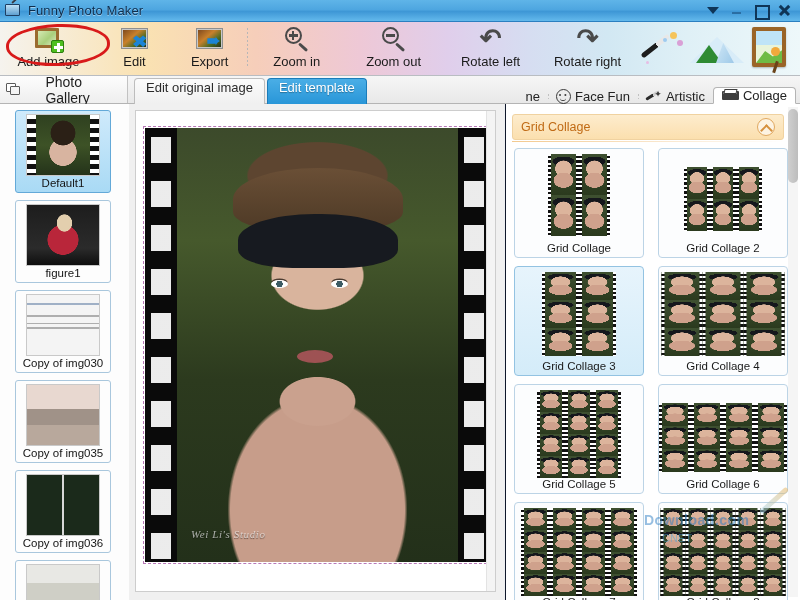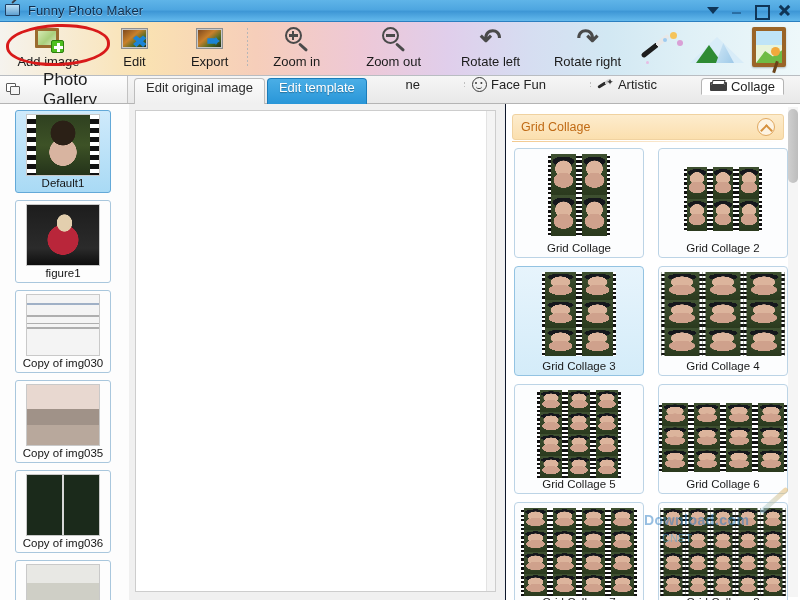--- a/index.html
+++ b/index.html
@@ -190,39 +190,39 @@
   .gallery-head{
     position:absolute; left:0; top:0; width:128px; height:27px;
     display:flex; align-items:center; gap:5px; padding-left:6px;
     background:linear-gradient(to bottom,#fdfdfd,#eeeeee);
     border-right:1px solid #c2c2c2;
   }
   .gal-ic{ width:16px; height:14px; position:relative; }
   .gal-ic i{ position:absolute; border:1.6px solid #5a5a5a; background:#fff; border-radius:1px; display:block; }
   .gal-ic i.a{ left:0; top:0;  width:10px; height:9px; }
   .gal-ic i.b{ left:4px; top:3px; width:10px; height:9px; background:#f4f4f4; }
-  .gallery-head .t{ font-size:17px; color:#1d1d1d;margin-left:19px; }
+  .gallery-head .t{ font-size:14px; color:#1d1d1d;margin-left:19px; }
 
   .etabs{ position:absolute; left:134px; top:2px; display:flex; align-items:flex-end; }
   .etab{
     height:26px; padding:16px 11px; display:flex; align-items:flex-end;
     font-size:13px; color:#2b2b2b; cursor:pointer;
     background:linear-gradient(to bottom,#fbfbfb,#ededed);
     border:1px solid #bdbdbd; border-bottom:none;
     border-radius:4px 4px 0 0; margin-right:2px;
   }
   .etab.active{
     background:linear-gradient(to bottom,#4aaee6,#1f8fd4);
     color:#fff; border-color:#1a7cba;
     text-shadow:0 1px 1px rgba(0,0,0,.3);
   }
 
   .rtabs{
-    position:absolute; right:16px; top:1px; height:27px;
-    display:flex; align-items:flex-start;gap:36px;
+    position:absolute; right:4px; top:1px; height:27px;
+    display:flex; align-items:flex-end;
   }
   .rtab{
     display:flex; align-items:center; gap:4px; padding:0 8px;
     font-size:13px; color:#232323; cursor:pointer; position:relative;
   }
   .rtab + .rtab::before{
     content:""; position:absolute; left:0; top:5px; bottom:5px; width:1px;
     background:repeating-linear-gradient(to bottom,#c0c0c0 0 2px,transparent 2px 4px);
   }
   .rtab.active{
@@ -642,20 +642,28 @@
     <div class="cap">Copy of img036</div>
   </div>
   <div class="thumb" style="top:456px;height:83px">
     <div class="img tn-street"></div>
 
   </div>
 </div>
 
 <div class="canvas-wrap">
   <div class="canvas">
+    <div class="photo">
+      <div class="hair"></div>
+      <div class="band"></div>
+      <div class="eyeL"></div>
+      <div class="eyeR"></div>
+      <div class="lips"></div>
+      <div class="wm">Wei Li's Studio</div>
+    </div>
     <div class="cv-scroll"></div>
   </div>
 </div>
 
 <div class="rpanel">
 
   <div class="grp-head">
     <div class="t">Grid Collage</div>
     <div class="chev"></div>
   </div>

